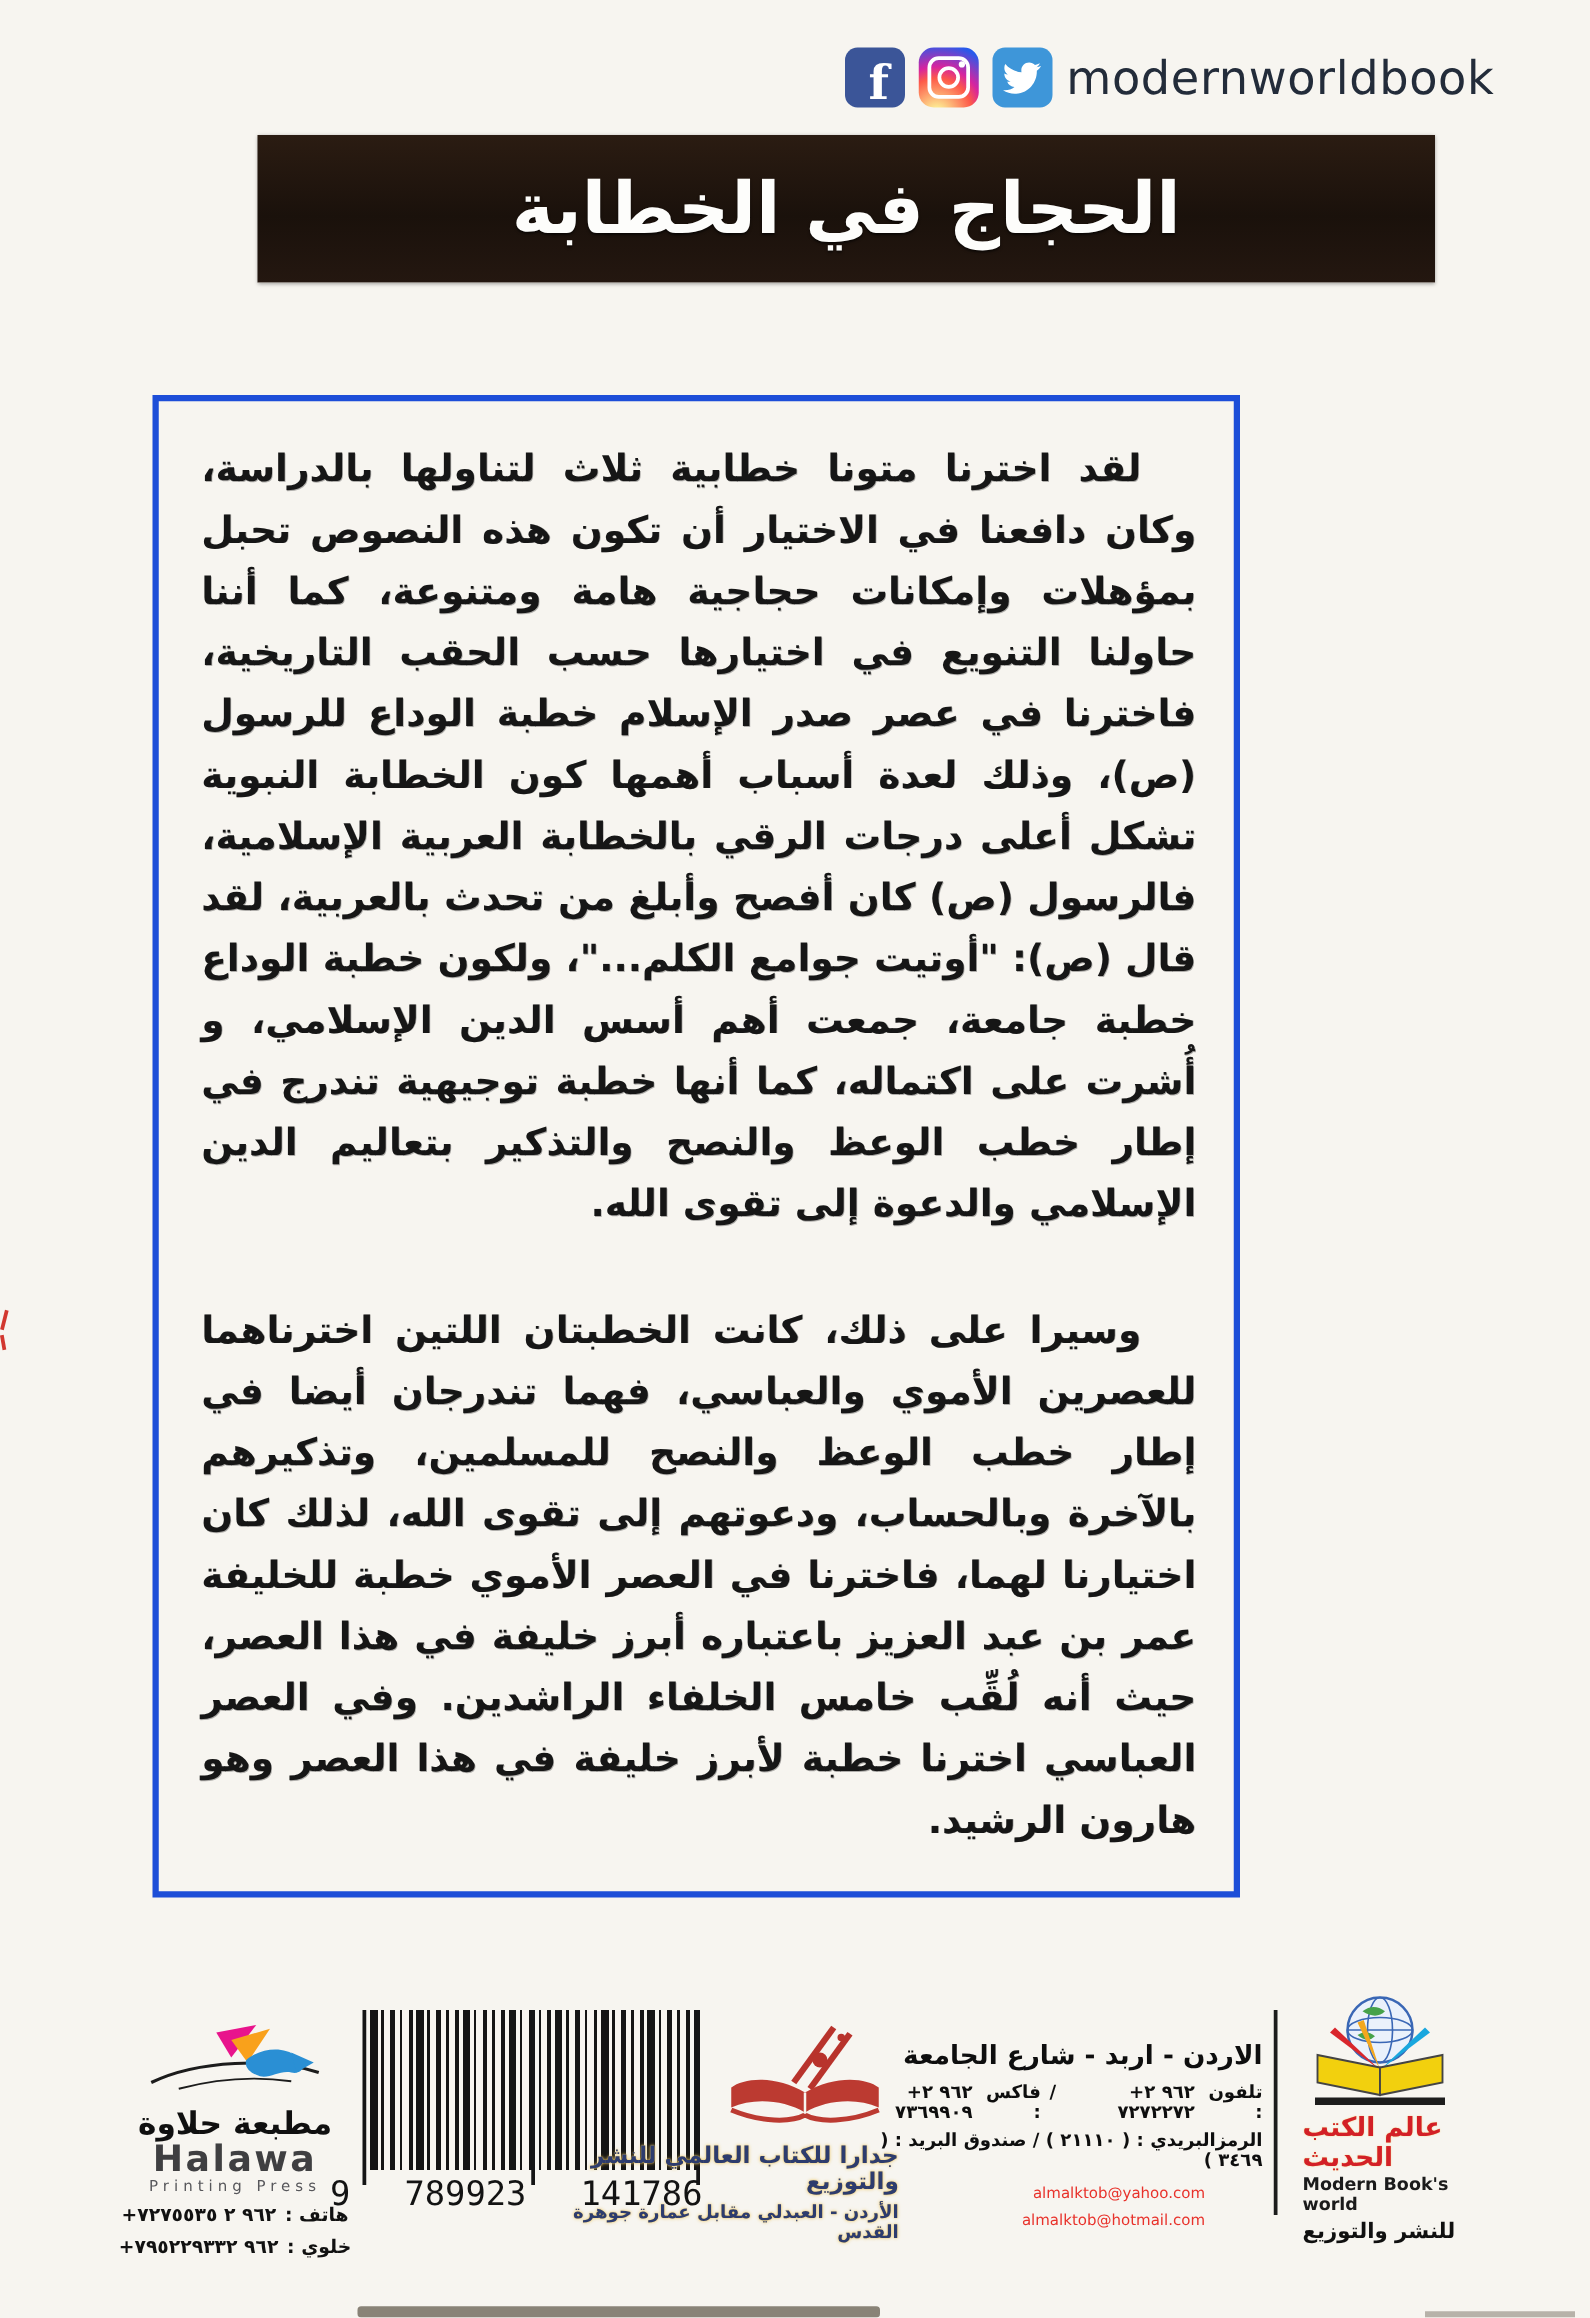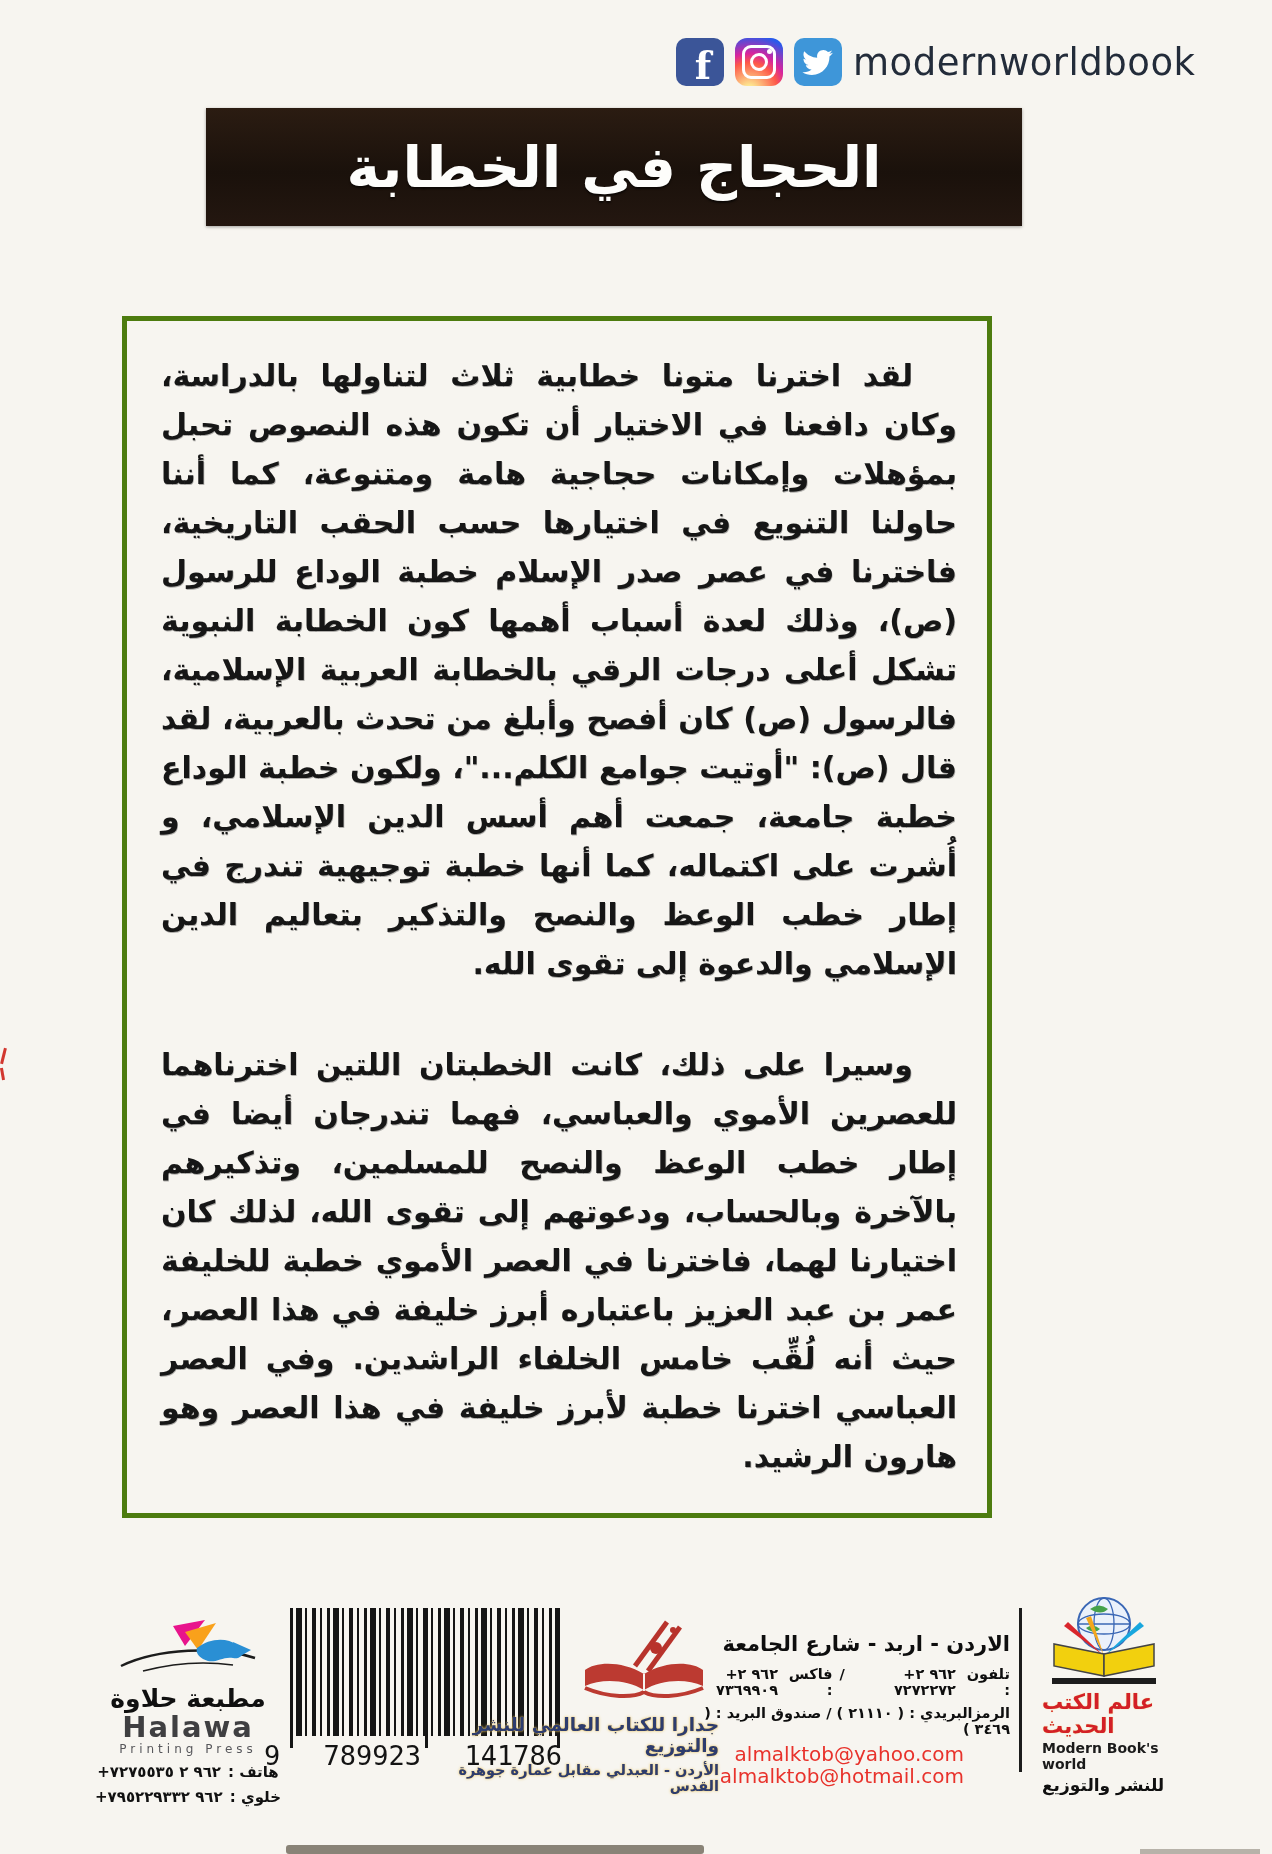--- a/index.html
+++ b/index.html
@@ -14,30 +14,30 @@
   .fb{background:#3b5598;}
   .fb span{color:#fff;font-size:38px;font-weight:bold;font-family:"DejaVu Serif",serif;transform:translate(3px,3px);}
   .ig{background:radial-gradient(circle at 30% 110%, #fdf497 0%, #fdf497 5%, #fd5949 45%, #d6249f 60%, #285AEB 90%);border-radius:12px;}
   .ig-cam{width:28px;height:28px;border:3px solid #fff;border-radius:9px;position:relative;}
   .ig-cam::before{content:"";position:absolute;left:50%;top:50%;width:12px;height:12px;border:3px solid #fff;border-radius:50%;transform:translate(-50%,-50%);}
   .ig-cam::after{content:"";position:absolute;right:1px;top:1px;width:5px;height:5px;background:#fff;border-radius:50%;}
   .tw{background:#3e96d9;}
   .brand{font-size:37px;font-weight:normal;color:#232c3a;letter-spacing:.5px;}
   
   .title-band{
-    position:absolute;left:206px;top:108px;width:816px;height:118px;
+    position:absolute;left:206px;top:108px;width:942px;height:118px;
     background:linear-gradient(180deg,#2b1c12 0%,#1a110b 55%,#241710 100%);
     display:flex;align-items:center;justify-content:center;
     box-shadow:0 1px 3px rgba(0,0,0,.35);
   }
   .title-band .t{color:#fdfdfb;font-size:57px;font-weight:bold;direction:rtl;letter-spacing:1px;text-shadow:0 2px 2px rgba(0,0,0,.6);}
   
   .syn-box{
     position:absolute;left:122px;top:316px;width:870px;height:1202px;
-    border:5px solid #4d7c0f;background:transparent;box-sizing:border-box;
+    border:5px solid #1d4ed8;background:transparent;box-sizing:border-box;
     padding:30px 30px 0 34px;direction:rtl;
   }
   .syn-box p{
     margin:0;color:#161616;font-weight:bold;font-size:30px;line-height:49px;
     text-align:justify;text-indent:44px;letter-spacing:0;
     text-shadow:.6px .6px 0 rgba(40,40,40,.35);
   }
   .syn-box p.second{margin-top:52px;}
   
   .ar{direction:rtl;}
@@ -61,21 +61,21 @@
   .jadara .l1{font-size:18.5px;font-weight:bold;color:#2d3c6e;direction:rtl;
     text-shadow:0 0 3px rgba(238,200,100,.95),0 0 1px rgba(238,200,100,.95);margin-top:2px;}
   .jadara .l2{font-size:14.5px;font-weight:bold;color:#2d3c6e;direction:rtl;margin-top:6px;
     text-shadow:0 0 3px rgba(238,200,100,.95),0 0 1px rgba(238,200,100,.95);}
   
   .pub-contact{position:absolute;right:262px;top:1632px;width:336px;direction:rtl;text-align:right;color:#0e0e0e;}
   .pub-contact .addr{font-size:21px;font-weight:bold;margin-bottom:10px;}
   .c-line{display:flex;direction:rtl;justify-content:flex-start;gap:7px;font-size:14.5px;font-weight:bold;margin-top:6px;flex-wrap:nowrap;}
   .postal{font-size:14.5px;font-weight:bold;margin-top:7px;}
   .emails{direction:ltr;text-align:right;padding-right:46px;margin-top:6px;}
-  .emails div{color:#e8322b;font-size:20px;line-height:22px;font-weight:500;}
+  .emails div{color:#e8322b;font-size:12px;line-height:22px;font-weight:500;}
   
   .divider{position:absolute;left:1019px;top:1608px;width:3px;height:164px;background:#1c1c1c;}
   .mbw{position:absolute;left:1042px;top:1594px;width:150px;text-align:left;}
   .mbw .cal{font-size:21px;font-weight:bold;color:#d32027;direction:rtl;line-height:24px;
     text-shadow:0 0 1px rgba(240,190,60,.8);}
   .mbw .en{font-size:14px;color:#1b1b1b;font-weight:600;margin-top:2px;}
   .mbw .tag{font-size:17px;font-weight:bold;color:#101010;direction:rtl;margin-top:3px;letter-spacing:1px;}
   
   .sliver{position:absolute;left:286px;top:1845px;width:418px;height:9px;background:#756f61;border-radius:3px;opacity:.85;}
   .sliver2{position:absolute;left:1140px;top:1849px;width:120px;height:5px;background:#8c8679;opacity:.6;}

